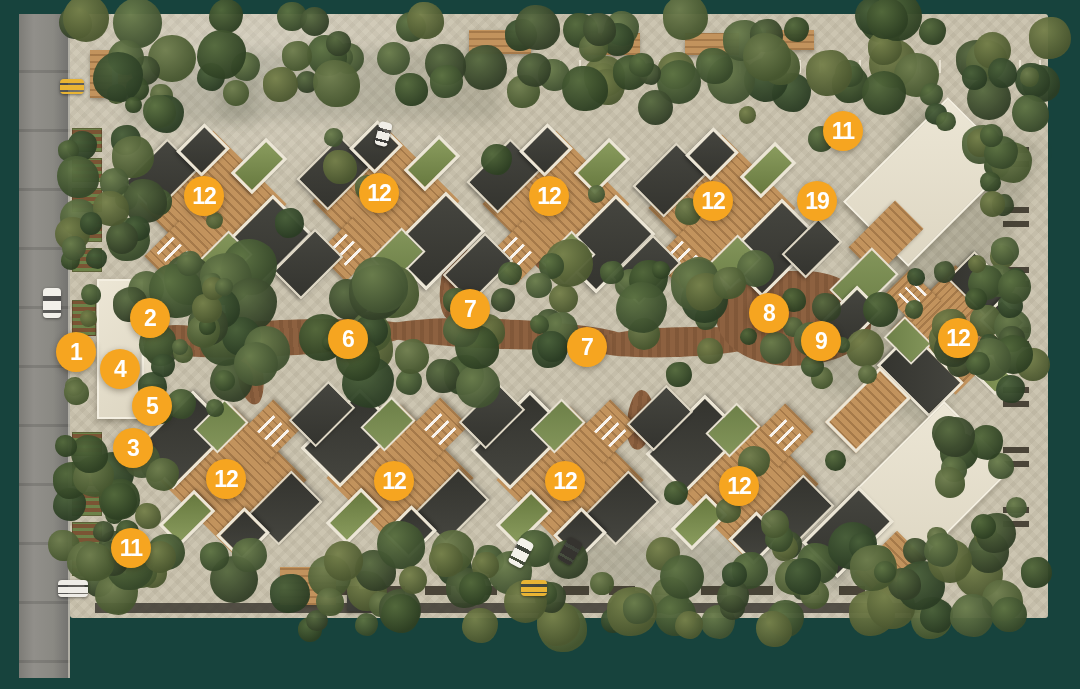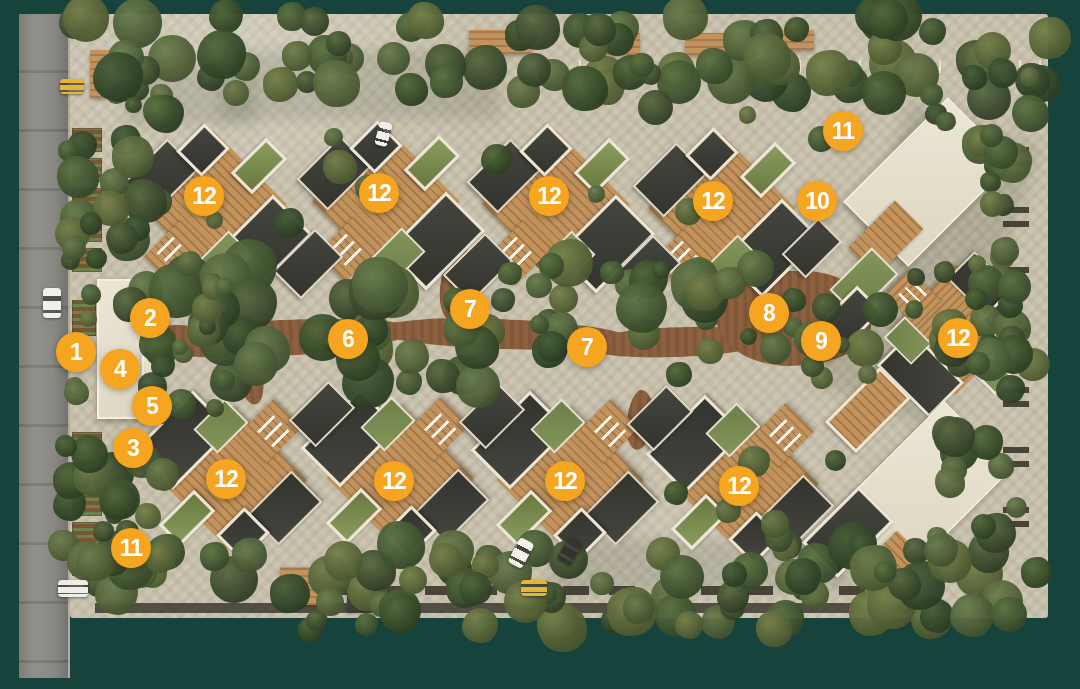--- a/index.html
+++ b/index.html
@@ -626,21 +626,21 @@
     <div class="marker" style="left: 56px; top: 332px; width: 40px; height: 40px; background: rgb(246, 165, 32); color: rgb(255, 255, 255);">1</div>
     <div class="marker" style="left: 130px; top: 298px; width: 40px; height: 40px; background: rgb(246, 165, 32); color: rgb(255, 255, 255);">2</div>
     <div class="marker" style="left: 113px; top: 428px; width: 40px; height: 40px; background: rgb(246, 165, 32); color: rgb(255, 255, 255);">3</div>
     <div class="marker" style="left: 100px; top: 349px; width: 40px; height: 40px; background: rgb(246, 165, 32); color: rgb(255, 255, 255);">4</div>
     <div class="marker" style="left: 132px; top: 386px; width: 40px; height: 40px; background: rgb(246, 165, 32); color: rgb(255, 255, 255);">5</div>
     <div class="marker" style="left: 328px; top: 319px; width: 40px; height: 40px; background: rgb(246, 165, 32); color: rgb(255, 255, 255);">6</div>
     <div class="marker" style="left: 450px; top: 289px; width: 40px; height: 40px; background: rgb(246, 165, 32); color: rgb(255, 255, 255);">7</div>
     <div class="marker" style="left: 567px; top: 327px; width: 40px; height: 40px; background: rgb(246, 165, 32); color: rgb(255, 255, 255);">7</div>
     <div class="marker" style="left: 749px; top: 293px; width: 40px; height: 40px; background: rgb(246, 165, 32); color: rgb(255, 255, 255);">8</div>
     <div class="marker" style="left: 801px; top: 321px; width: 40px; height: 40px; background: rgb(246, 165, 32); color: rgb(255, 255, 255);">9</div>
-    <div class="marker" style="left: 797px; top: 181px; width: 40px; height: 40px; background: rgb(246, 165, 32); color: rgb(255, 255, 255);">10</div>
+    <div class="marker" style="left: 797px; top: 181px; width: 40px; height: 40px; background: rgb(246, 165, 32); color: rgb(255, 255, 255);">19</div>
     <div class="marker" style="left: 823px; top: 111px; width: 40px; height: 40px; background: rgb(246, 165, 32); color: rgb(255, 255, 255);">11</div>
     <div class="marker" style="left: 111px; top: 528px; width: 40px; height: 40px; background: rgb(246, 165, 32); color: rgb(255, 255, 255);">11</div>
     <div class="marker" style="left: 184px; top: 176px; width: 40px; height: 40px; background: rgb(246, 165, 32); color: rgb(255, 255, 255);">12</div>
     <div class="marker" style="left: 359px; top: 173px; width: 40px; height: 40px; background: rgb(246, 165, 32); color: rgb(255, 255, 255);">12</div>
     <div class="marker" style="left: 529px; top: 176px; width: 40px; height: 40px; background: rgb(246, 165, 32); color: rgb(255, 255, 255);">12</div>
     <div class="marker" style="left: 693px; top: 181px; width: 40px; height: 40px; background: rgb(246, 165, 32); color: rgb(255, 255, 255);">12</div>
     <div class="marker" style="left: 938px; top: 318px; width: 40px; height: 40px; background: rgb(246, 165, 32); color: rgb(255, 255, 255);">12</div>
     <div class="marker" style="left: 206px; top: 459px; width: 40px; height: 40px; background: rgb(246, 165, 32); color: rgb(255, 255, 255);">12</div>
     <div class="marker" style="left: 374px; top: 461px; width: 40px; height: 40px; background: rgb(246, 165, 32); color: rgb(255, 255, 255);">12</div>
     <div class="marker" style="left: 545px; top: 461px; width: 40px; height: 40px; background: rgb(246, 165, 32); color: rgb(255, 255, 255);">12</div>

